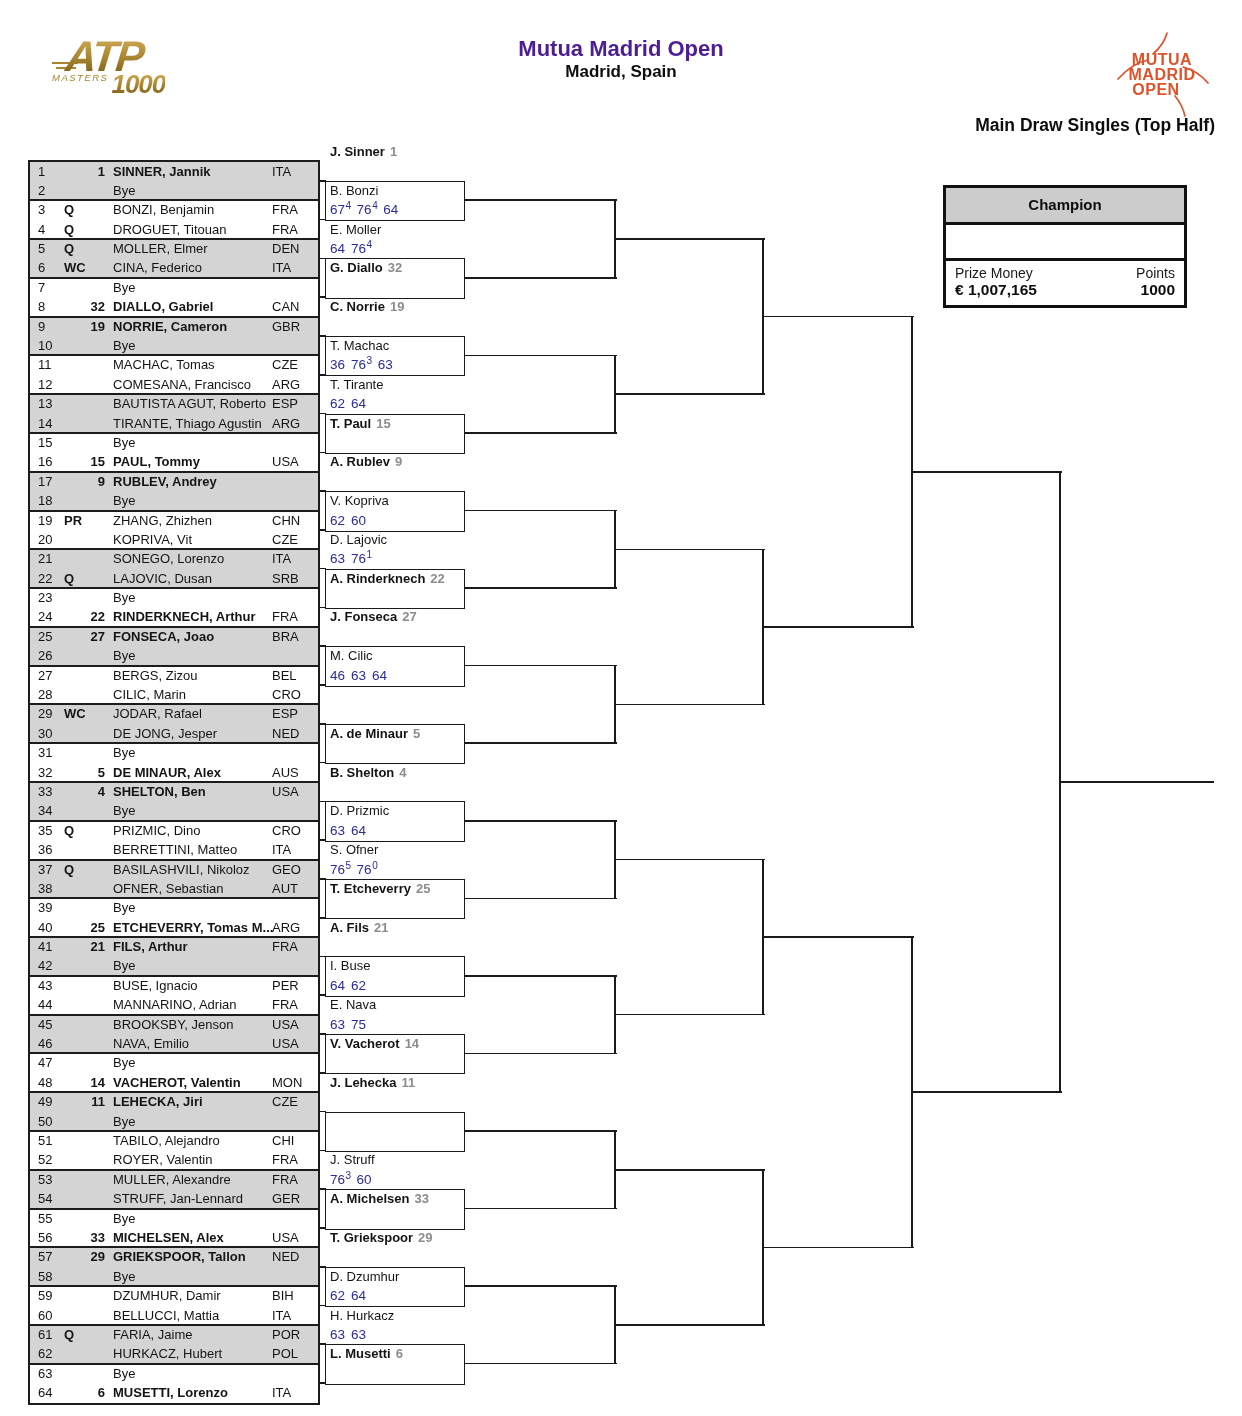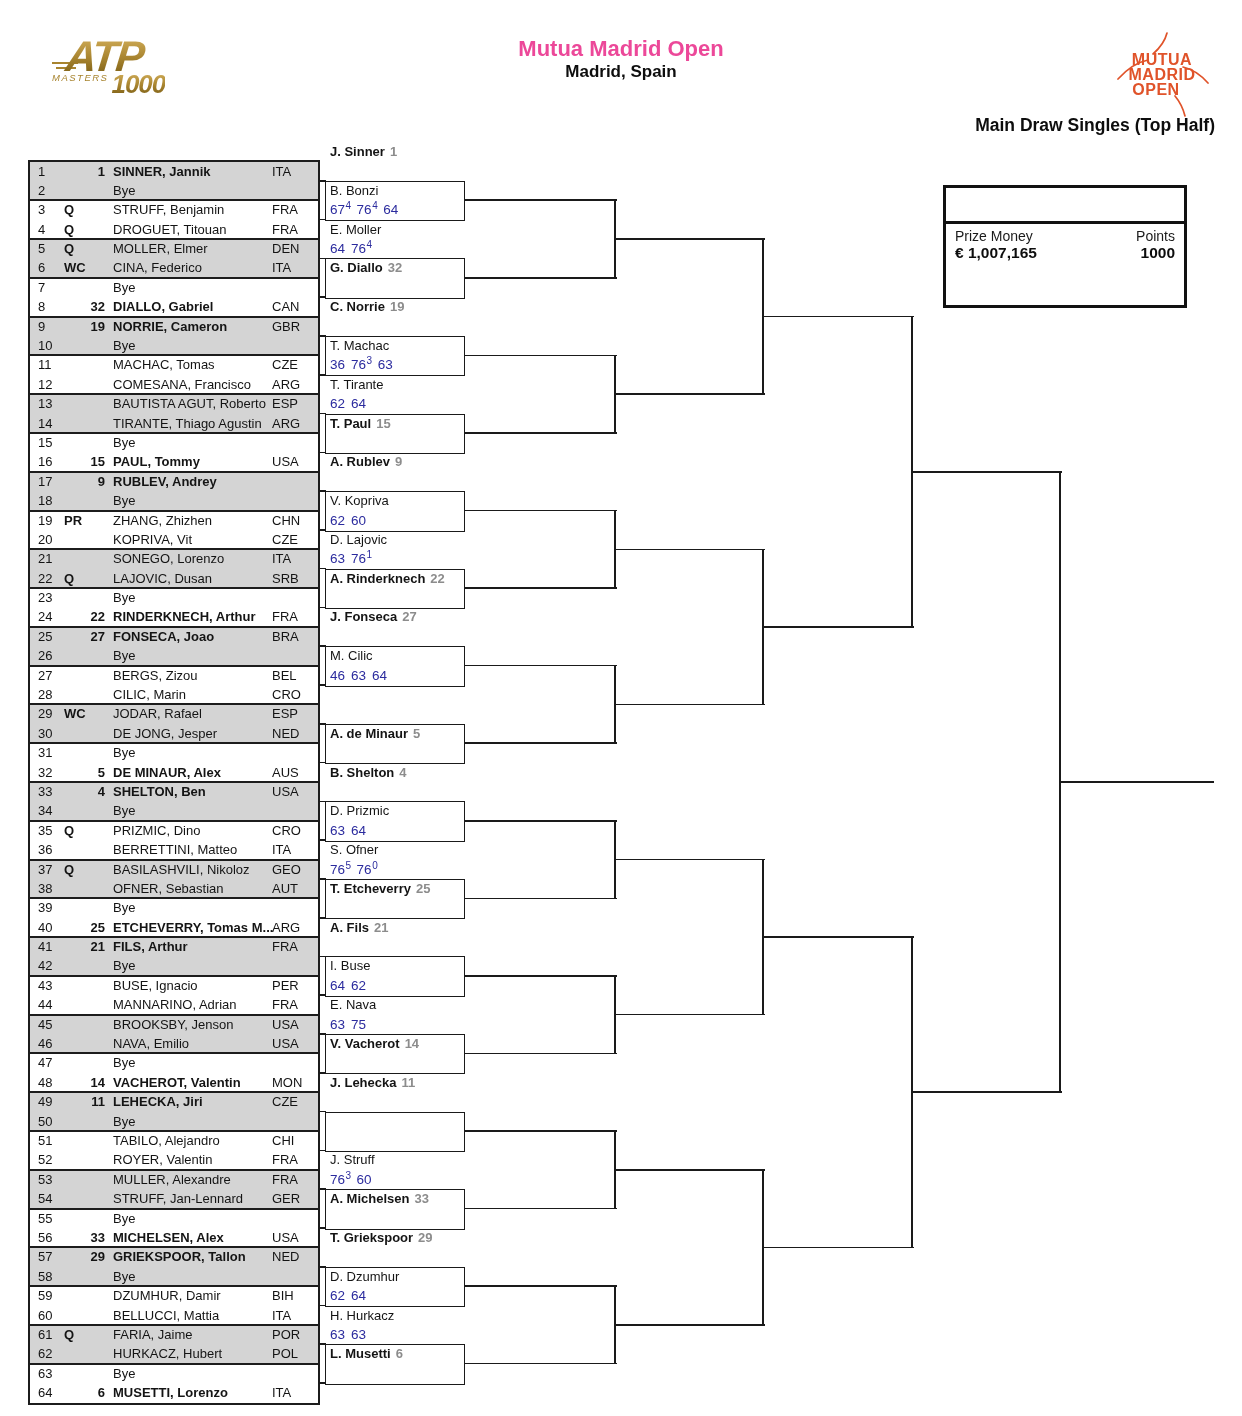--- a/index.html
+++ b/index.html
@@ -1,21 +1,21 @@
 <!DOCTYPE html>
 <html style="--navy: #2b2b9e; --rowgray: #d4d4d4; --seedgray: #8c8c8c; --gold: #a8842f;"><head>
 <meta charset="utf-8">
 <style>
   html,body{margin:0;padding:0;background:#fff;}
   .page{position:relative;width:1242px;height:1416px;background:#fff;overflow:hidden;
         font-family:"Liberation Sans",sans-serif;color:#111;}
 
   
   .t-title{position:absolute;left:0;top:36px;width:100%;text-align:center;
-           font-size:22px;font-weight:bold;color:#ec4899;}
+           font-size:22px;font-weight:bold;color:#4c1d95;}
   .t-sub{position:absolute;left:0;top:62px;width:100%;text-align:center;
          font-size:17px;font-weight:bold;color:#0d0d0d;}
   .t-meta{position:absolute;left:0;top:86px;width:100%;text-align:center;
           font-size:15px;color:#111;}
   .draw-title{position:absolute;right:27px;top:115px;font-size:17.5px;font-weight:bold;color:#0d0d0d;}
 
   
   .atp{position:absolute;left:52px;top:36px;width:130px;color:var(--gold);}
   .atp-word{font-size:43px;font-weight:bold;font-style:italic;letter-spacing:-2px;
             line-height:40px;transform:skewX(-6deg);
@@ -98,20 +98,21 @@
     <g fill="#e0532a" font-family="Liberation Sans,sans-serif" font-weight="bold" font-size="16" text-anchor="middle" letter-spacing="0.5">
       <text x="50" y="35">MUTUA</text>
       <text x="50" y="50">MADRID</text>
       <text x="44" y="65">OPEN</text>
     </g>
   </svg>
 
   <div class="draw-title">Main Draw Singles (Top Half)</div>
 
   <div class="champ">
+    <div class="champ-head">Champion</div>
     <div class="champ-mid"></div>
     <div class="champ-foot">
       <div class="champ-col">
         <span class="champ-label">Prize Money</span>
         <span class="champ-value">€ 1,007,165</span>
       </div>
       <div class="champ-col right">
         <span class="champ-label">Points</span>
         <span class="champ-value">1000</span>
       </div>
@@ -172,21 +173,21 @@
         <span class="c-name bd">SINNER, Jannik</span>
         <span class="c-country">ITA</span>
       </div>
       <div class="trow" style="top: 19.39px; height: 19.39px; line-height: 19.39px;">
         <span class="c-pos">2</span>
         <span class="c-name">Bye</span>
       </div>
       <div class="trow" style="top: 38.78px; height: 19.39px; line-height: 19.39px;">
         <span class="c-pos">3</span>
         <span class="c-entry">Q</span>
-        <span class="c-name">STRUFF, Benjamin</span>
+        <span class="c-name">BONZI, Benjamin</span>
         <span class="c-country">FRA</span>
       </div>
       <div class="trow" style="top: 58.17px; height: 19.39px; line-height: 19.39px;">
         <span class="c-pos">4</span>
         <span class="c-entry">Q</span>
         <span class="c-name">DROGUET, Titouan</span>
         <span class="c-country">FRA</span>
       </div>
       <div class="trow" style="top: 77.56px; height: 19.39px; line-height: 19.39px;">
         <span class="c-pos">5</span>

